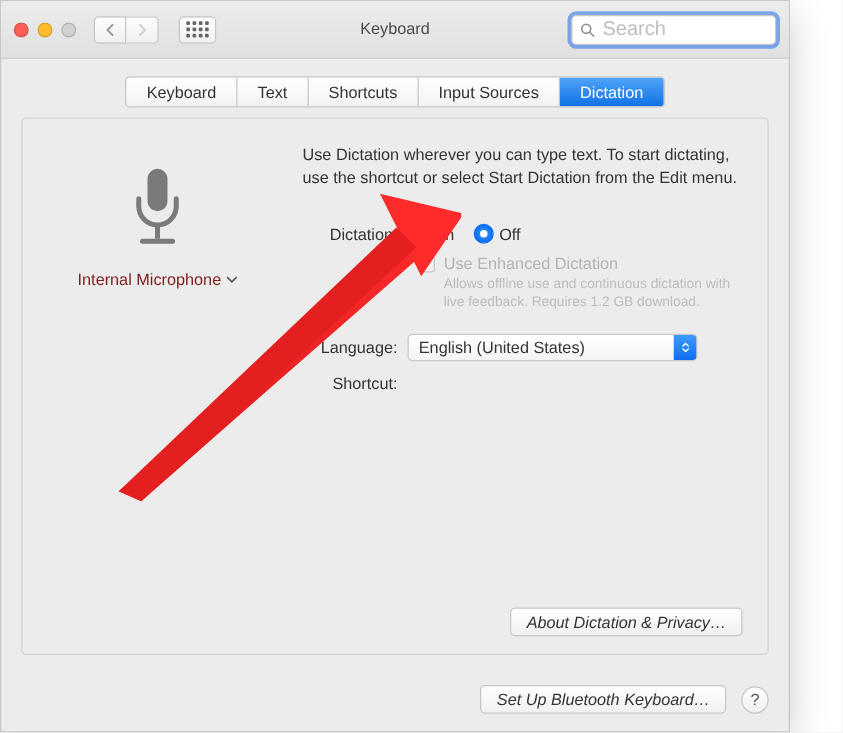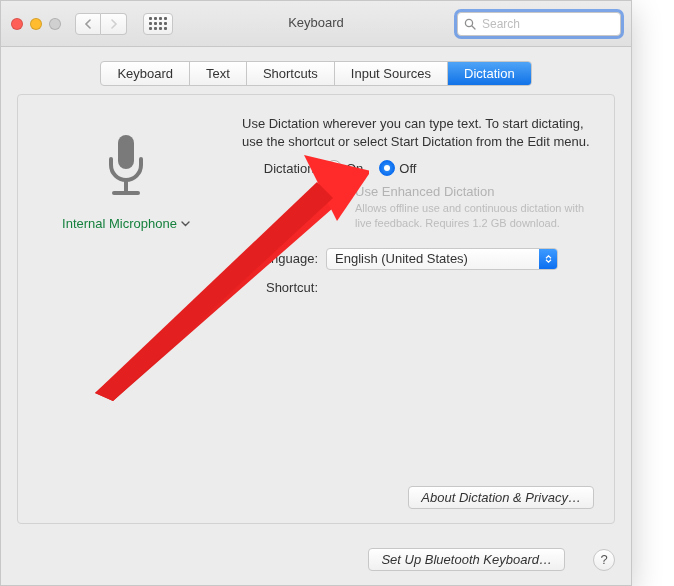--- a/index.html
+++ b/index.html
@@ -67,21 +67,21 @@
     margin-left:auto;
     width:164px; height:24px;
     background:#fff;
     border:1px solid #c7c7c7;
     border-radius:4px;
     display:flex; align-items:center; padding:0 6px;
     box-shadow: 0 0 0 3px rgba(32,110,230,0.55);
   }
   .search-wrap svg{ flex:none; }
   .search-wrap input{
-    border:none; outline:none; width:100%; font-size:12px; background:transparent; margin-left:4px;
+    border:none; outline:none; width:100%; font-size:16px; background:transparent; margin-left:4px;
     color:#333;
   }
   .search-wrap input::placeholder{ color:#bdbdbd; }
 
   
   .tabs-row { display:flex; justify-content:center; margin-top:14px; }
   .segmented {
     display:flex;
     border-radius:4px;
     overflow:hidden;
@@ -106,24 +106,24 @@
     background:#ececec;
     border:1px solid #d2d2d2;
     border-radius:4px;
     padding: 20px 20px 54px 20px;
     position:relative;
     height: 430px;
   }
   .cols { display:flex; gap: 28px; }
   .leftcol { width:176px; text-align:center; padding-top:16px;}
   .mic-svg { display:inline-block; margin-bottom:10px; }
-  .mic-row { display:inline-flex; align-items:center; gap:4px; font-size:13px; color:#15803d;}
+  .mic-row { display:inline-flex; align-items:center; gap:4px; font-size:13px; color:#7f1d1d;}
   .mic-row svg{ flex:none;}
   .rightcol { flex:1; }
-  .intro { font-size:13px; color:#333; line-height:1.4; margin-bottom:9px;}
+  .intro { font-size:13px; color:#333; line-height:1.4; margin-bottom:28px;}
   .form-row { display:flex; align-items:center; margin-bottom:10px; }
   .form-label { width:84px; text-align:right; padding-right:8px; font-size:13px; color:#333;}
   .radio-group { display:flex; gap:16px; align-items:flex-end; }
   .mac-radio {
     width:16px; height:16px; border-radius:50%;
     border:1px solid #b0b0b0; background:linear-gradient(#fff,#efefef);
     display:inline-flex; align-items:center; justify-content:center;
     vertical-align:middle;
   }
   .mac-radio.selected {
@@ -159,21 +159,21 @@
   .mac-select .arrows svg{ display:block;}
   .about-btn-wrap { position:absolute; right:20px; bottom:14px; }
   .mac-button {
     padding:3px 12px;
     background:linear-gradient(#fff,#f0f0f0);
     border:1px solid #c7c7c7; border-radius:4px;
     font-size:13px; color:#333;font-style:italic;
   }
   .bottom-row {
     position:absolute; bottom:14px; right:16px;
-    display:flex; align-items:center; gap:28px;padding-left:40px;
+    display:flex; align-items:center; gap:12px;padding-left:40px;
   }
   .help-btn {
     width:22px;height:22px;border-radius:50%;
     background:linear-gradient(#fff,#efefef);
     border:1px solid #c7c7c7;
     display:flex;align-items:center;justify-content:center;
     font-size:13px;color:#555;
   }
   
   .annot-arrow {

